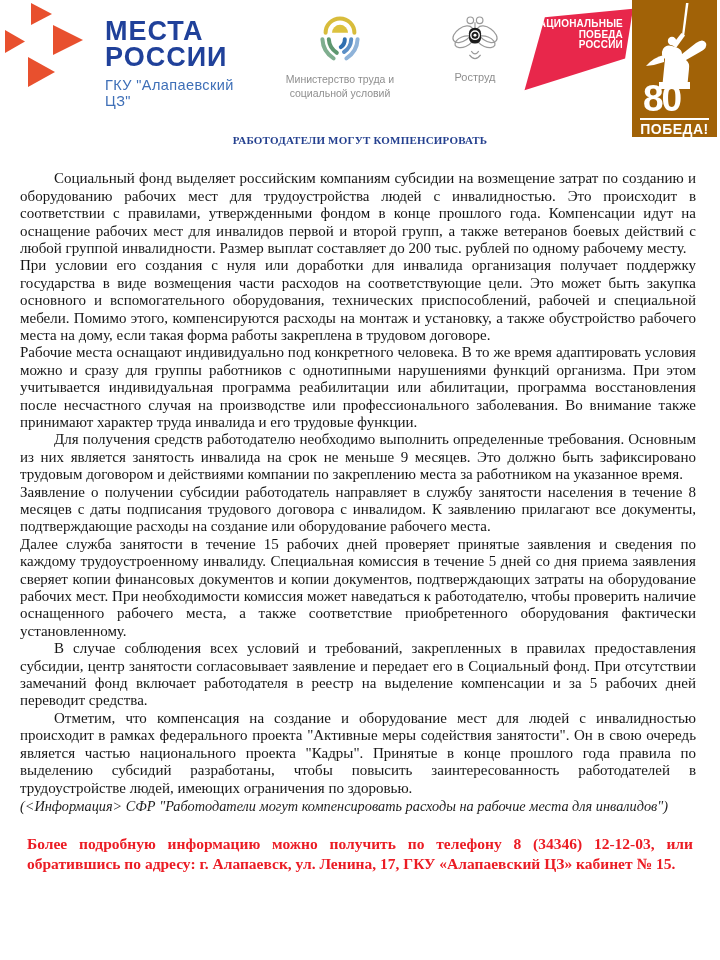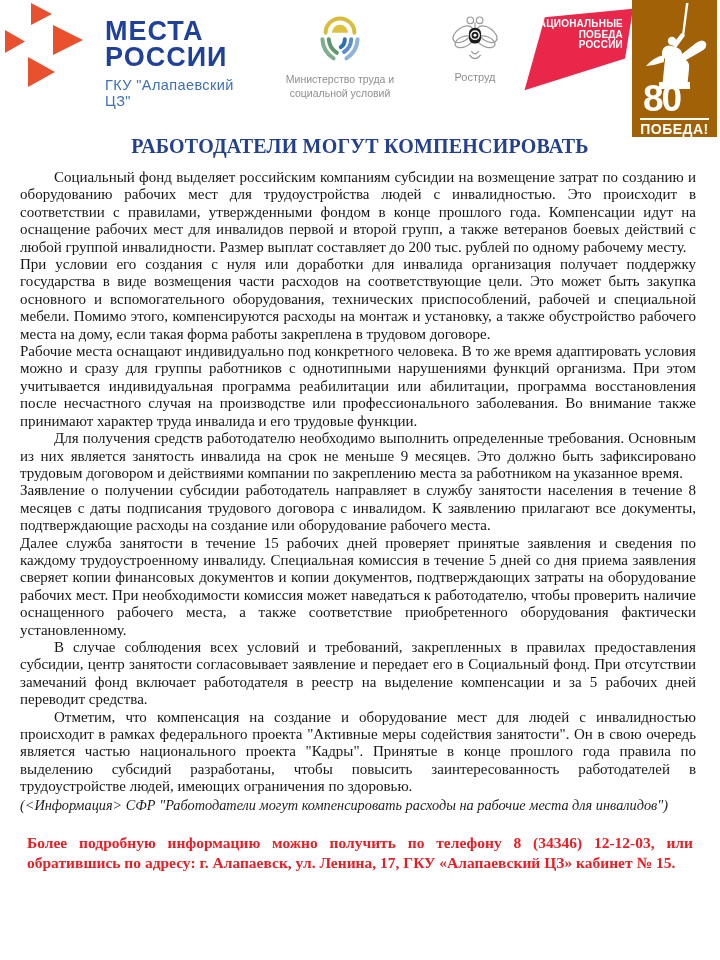--- a/index.html
+++ b/index.html
@@ -38,24 +38,24 @@
             background:#a16207; z-index:5; font-family:"Liberation Sans", sans-serif; }
   .pobeda-statue { position:absolute; left:9px; top:3px; }
   .pobeda-80 { position:absolute; left:11px; top:82px; color:#fff; font-weight:bold;
                font-size:37px; line-height:34px; letter-spacing:-2px; }
   .pobeda-line { position:absolute; left:8px; right:8px; top:118px; height:2px; background:#ffffff; }
   .pobeda-label { position:absolute; left:0; right:0; top:121px; text-align:center;
                   color:#fff; font-weight:bold; font-size:14px; letter-spacing:0.5px; }
 
   
   .doc-title { margin-top:5px; text-align:center; color:#24408F; font-weight:bold;
-               font-size:20px; line-height:1.3; letter-spacing:0.2px; }
+               font-size:11px; line-height:1.3; letter-spacing:0.2px; }
 
   
-  .body-text { margin-top:10px; padding:0 24px 0 20px; color:#161616;
+  .body-text { margin-top:23px; padding:0 24px 0 20px; color:#161616;
                font-size:15px; line-height:17.4px; text-align:justify; }
   .body-text p { margin:0; }
   .body-text p.indent { text-indent:34px; }
   .citation { margin-top:1px; font-style:italic; font-size:14.3px; color:#1c1c1c;
               text-align:left; }
 
   
   .footer-note { margin-top:19px; padding:0 27px; color:#EB1C24; font-weight:bold;
                  font-size:15.5px; line-height:1.3; text-align:justify; }
 </style>

